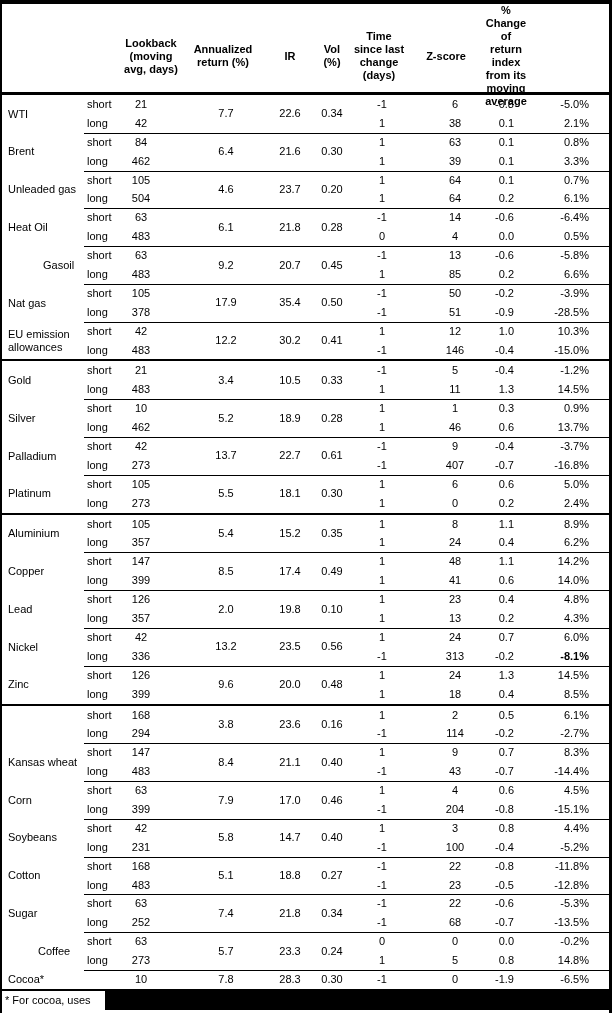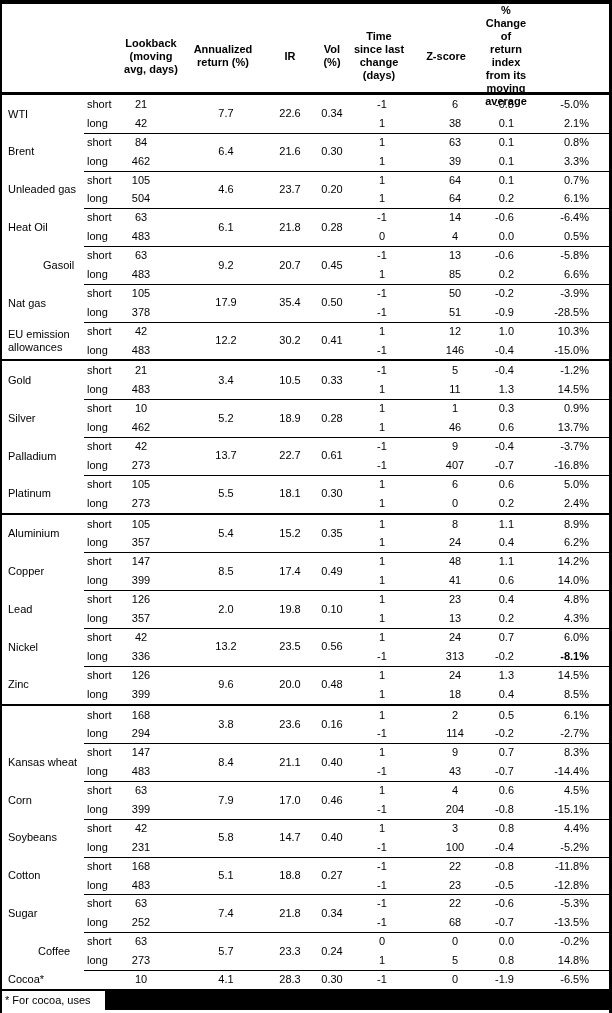--- a/index.html
+++ b/index.html
@@ -494,21 +494,21 @@
           <div class="cell pct" style="grid-row: 1;">-0.2%</div>
           <div class="cell side" style="grid-row: 2;">long</div>
           <div class="cell lb" style="grid-row: 2;">273</div>
           <div class="cell sig" style="grid-row: 2;">1</div>
           <div class="cell time" style="grid-row: 2;">5</div>
           <div class="cell z" style="grid-row: 2;">0.8</div>
           <div class="cell pct" style="grid-row: 2;">14.8%</div>
         </div>
         <div class="commodity r1">
           <div class="cell name" style="grid-row: 1;">Cocoa*</div>
-          <div class="cell ann" style="grid-row: 1;">4.1</div>
+          <div class="cell ann" style="grid-row: 1;">7.8</div>
           <div class="cell vol" style="grid-row: 1;">28.3</div>
           <div class="cell ir" style="grid-row: 1;">0.30</div>
           <div class="cell side" style="grid-row: 1;"></div>
           <div class="cell lb" style="grid-row: 1;">10</div>
           <div class="cell sig" style="grid-row: 1;">-1</div>
           <div class="cell time" style="grid-row: 1;">0</div>
           <div class="cell z" style="grid-row: 1;">-1.9</div>
           <div class="cell pct" style="grid-row: 1;">-6.5%</div>
         </div>
       </div>

